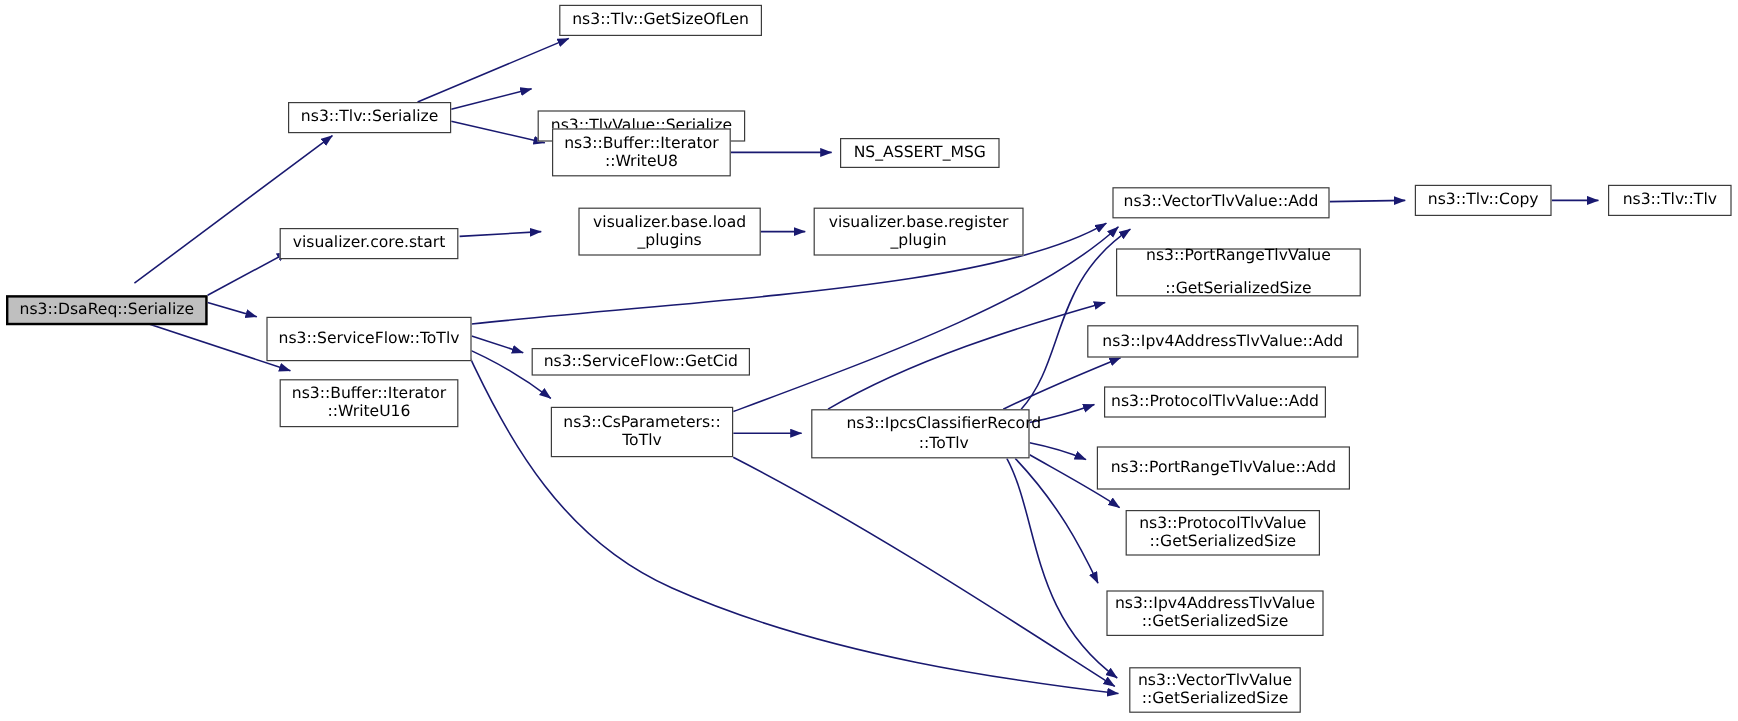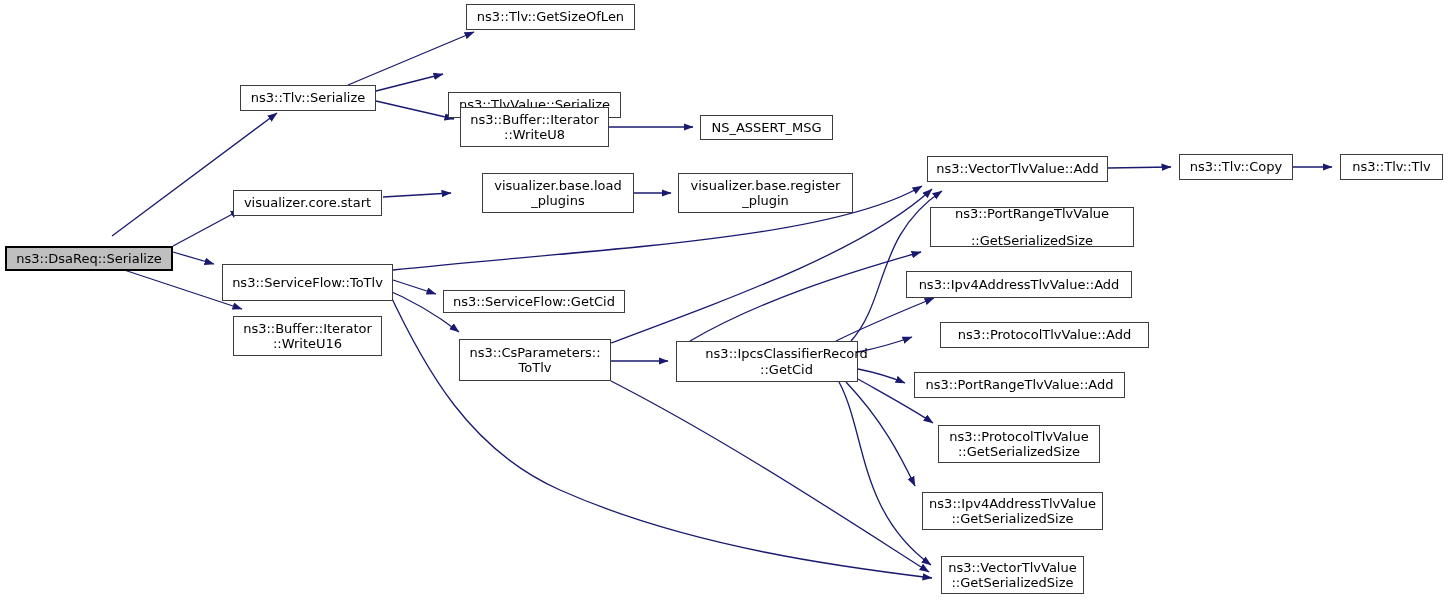--- a/index.html
+++ b/index.html
@@ -130,36 +130,36 @@
       </div>
       <div class="node" style="left: 443px; top: 290px; width: 182px; height: 23px;">
         <span>ns3::ServiceFlow::GetCid</span>
       </div>
       <div class="node" style="left: 459px; top: 339px; width: 152px; height: 42px;">
         <span>ns3::CsParameters::</span>
         <span>ToTlv</span>
       </div>
       <div class="node" style="left: 676px; top: 341px; width: 182px; height: 41px; padding-left: 39px;">
         <span>ns3::IpcsClassifierRecord</span>
-        <span>::GetCid</span>
+        <span>::ToTlv</span>
       </div>
       <div class="node" style="left: 927px; top: 156px; width: 181px; height: 26px;">
         <span>ns3::VectorTlvValue::Add</span>
       </div>
       <div class="node" style="left: 930px; top: 207px; width: 204px; height: 40px; gap: 12px;">
         <span>ns3::PortRangeTlvValue</span>
         <span>::GetSerializedSize</span>
       </div>
       <div class="node" style="left: 906px; top: 271px; width: 226px; height: 27px;">
         <span>ns3::Ipv4AddressTlvValue::Add</span>
       </div>
-      <div class="node" style="left: 920px; top: 322px; width: 209px; height: 26px; margin-left: 20px;">
+      <div class="node" style="left: 920px; top: 322px; width: 185px; height: 26px;">
         <span>ns3::ProtocolTlvValue::Add</span>
       </div>
-      <div class="node" style="left: 914px; top: 372px; width: 211px; height: 26px;">
+      <div class="node" style="left: 914px; top: 372px; width: 211px; height: 36px;">
         <span>ns3::PortRangeTlvValue::Add</span>
       </div>
       <div class="node" style="left: 938px; top: 425px; width: 162px; height: 38px;">
         <span>ns3::ProtocolTlvValue</span>
         <span>::GetSerializedSize</span>
       </div>
       <div class="node" style="left: 922px; top: 492px; width: 181px; height: 38px;">
         <span>ns3::Ipv4AddressTlvValue</span>
         <span>::GetSerializedSize</span>
       </div>

